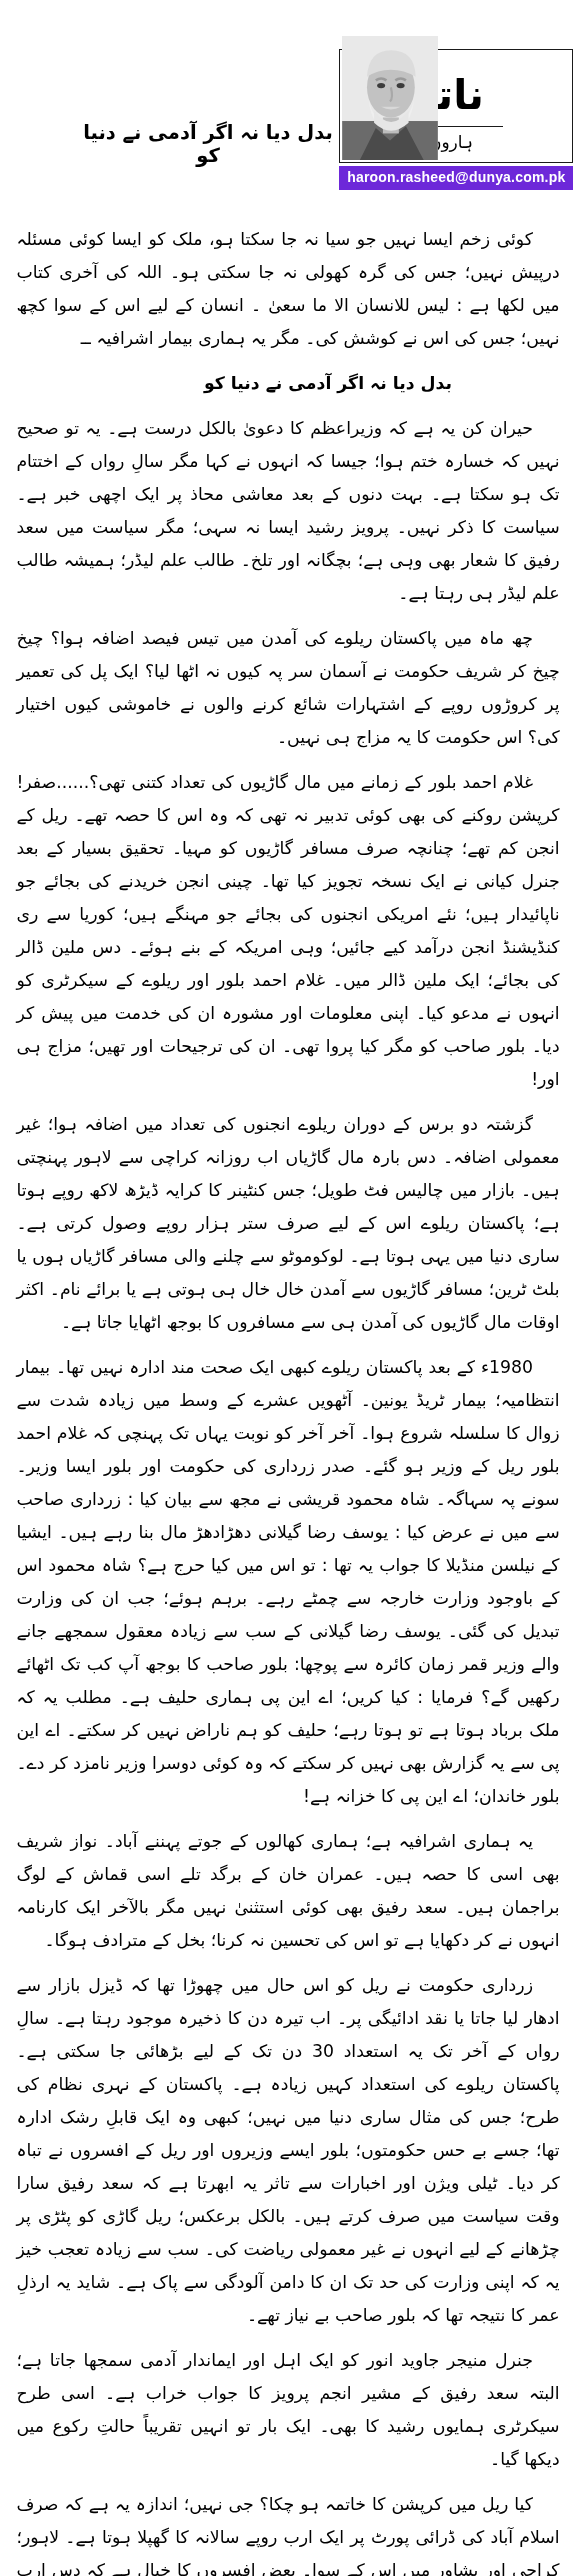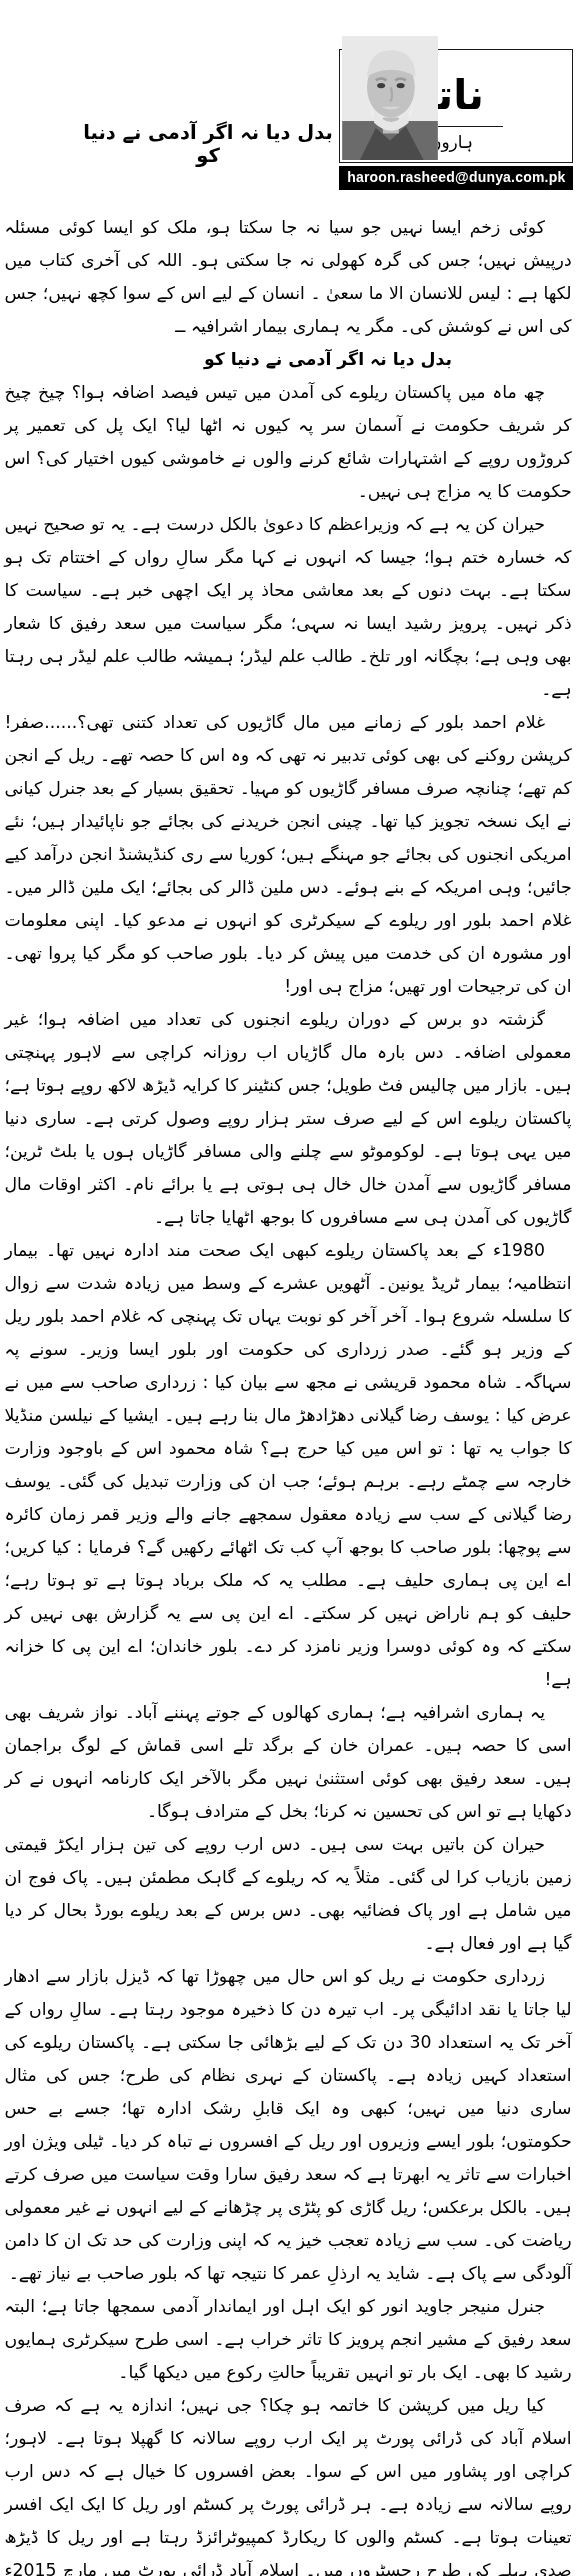--- a/index.html
+++ b/index.html
@@ -33,40 +33,40 @@
     position:absolute;right:69px;left:5.3px;top:82px;
     font-size:17px;text-align:center;font-family:"DejaVu Sans",sans-serif;
   }
   .photo{
     position:absolute;left:1.8px;top:-14px;
     width:96px;height:124px;overflow:hidden;
     background:#ededed;
   }
   .email-bar{
     margin-top:2.7px;
-    background:#000000;color:#ffffff;
+    background:#6d28d9;color:#ffffff;
     font-weight:bold;font-size:14px;
     text-align:center;padding:3.5px 0 4.4px;
     direction:ltr;letter-spacing:0.2px;
     font-family:"Liberation Sans", sans-serif;
   }
   
   .article-title{
     position:absolute;top:121px;right:238px;left:78px;
     font-size:19.5px;font-weight:bold;text-align:center;
     direction:rtl;
   }
   
   .article-body{
     position:absolute;top:211px;right:4.4px;left:4.4px;
     direction:rtl;
     font-size:17.3px;line-height:33px;
     text-align:justify;
   }
-  .para{margin:0;text-indent:26.6px;}
+  .para{margin:12px;text-indent:26.6px;}
   .verse{
     margin:0;text-indent:0;
     text-align:center;
     padding-left:80px;
     font-weight:bold;
   }
 </style>
 </head>
 <body>
 
@@ -97,27 +97,26 @@
       </div>
     </div>
     <div class="email-bar">haroon.rasheed@dunya.com.pk</div>
   </div>
 
   <div class="article-title">بدل دیا نہ اگر آدمی نے دنیا کو</div>
 
   <div class="article-body">
     <p class="para">کوئی زخم ایسا نہیں جو سیا نہ جا سکتا ہو، ملک کو ایسا کوئی مسئلہ درپیش نہیں؛ جس کی گرہ کھولی نہ جا سکتی ہو۔ اللہ کی آخری کتاب میں لکھا ہے : لیس للانسان الا ما سعیٰ ۔ انسان کے لیے اس کے سوا کچھ نہیں؛ جس کی اس نے کوشش کی۔ مگر یہ ہماری بیمار اشرافیہ ــ</p>
     <p class="verse">بدل دیا نہ اگر آدمی نے دنیا کو</p>
+    <p class="para">حیران کن یہ ہے کہ وزیراعظم کا دعویٰ بالکل درست ہے۔ یہ تو صحیح نہیں کہ خسارہ ختم ہوا؛ جیسا کہ انہوں نے کہا مگر سالِ رواں کے اختتام تک ہو سکتا ہے۔ بہت دنوں کے بعد معاشی محاذ پر ایک اچھی خبر ہے۔ سیاست کا ذکر نہیں۔ پرویز رشید ایسا نہ سہی؛ مگر سیاست میں سعد رفیق کا شعار بھی وہی ہے؛ بچگانہ اور تلخ۔ طالب علم لیڈر؛ ہمیشہ طالب علم لیڈر ہی رہتا ہے۔</p>
     <p class="para">چھ ماہ میں پاکستان ریلوے کی آمدن میں تیس فیصد اضافہ ہوا؟ چیخ چیخ کر شریف حکومت نے آسمان سر پہ کیوں نہ اٹھا لیا؟ ایک پل کی تعمیر پر کروڑوں روپے کے اشتہارات شائع کرنے والوں نے خاموشی کیوں اختیار کی؟ اس حکومت کا یہ مزاج ہی نہیں۔</p>
-    <p class="para">حیران کن یہ ہے کہ وزیراعظم کا دعویٰ بالکل درست ہے۔ یہ تو صحیح نہیں کہ خسارہ ختم ہوا؛ جیسا کہ انہوں نے کہا مگر سالِ رواں کے اختتام تک ہو سکتا ہے۔ بہت دنوں کے بعد معاشی محاذ پر ایک اچھی خبر ہے۔ سیاست کا ذکر نہیں۔ پرویز رشید ایسا نہ سہی؛ مگر سیاست میں سعد رفیق کا شعار بھی وہی ہے؛ بچگانہ اور تلخ۔ طالب علم لیڈر؛ ہمیشہ طالب علم لیڈر ہی رہتا ہے۔</p>
     <p class="para">غلام احمد بلور کے زمانے میں مال گاڑیوں کی تعداد کتنی تھی؟......صفر! کرپشن روکنے کی بھی کوئی تدبیر نہ تھی کہ وہ اس کا حصہ تھے۔ ریل کے انجن کم تھے؛ چنانچہ صرف مسافر گاڑیوں کو مہیا۔ تحقیق بسیار کے بعد جنرل کیانی نے ایک نسخہ تجویز کیا تھا۔ چینی انجن خریدنے کی بجائے جو ناپائیدار ہیں؛ نئے امریکی انجنوں کی بجائے جو مہنگے ہیں؛ کوریا سے ری کنڈیشنڈ انجن درآمد کیے جائیں؛ وہی امریکہ کے بنے ہوئے۔ دس ملین ڈالر کی بجائے؛ ایک ملین ڈالر میں۔ غلام احمد بلور اور ریلوے کے سیکرٹری کو انہوں نے مدعو کیا۔ اپنی معلومات اور مشورہ ان کی خدمت میں پیش کر دیا۔ بلور صاحب کو مگر کیا پروا تھی۔ ان کی ترجیحات اور تھیں؛ مزاج ہی اور!</p>
     <p class="para">گزشتہ دو برس کے دوران ریلوے انجنوں کی تعداد میں اضافہ ہوا؛ غیر معمولی اضافہ۔ دس بارہ مال گاڑیاں اب روزانہ کراچی سے لاہور پہنچتی ہیں۔ بازار میں چالیس فٹ طویل؛ جس کنٹینر کا کرایہ ڈیڑھ لاکھ روپے ہوتا ہے؛ پاکستان ریلوے اس کے لیے صرف ستر ہزار روپے وصول کرتی ہے۔ ساری دنیا میں یہی ہوتا ہے۔ لوکوموٹو سے چلنے والی مسافر گاڑیاں ہوں یا بلٹ ٹرین؛ مسافر گاڑیوں سے آمدن خال خال ہی ہوتی ہے یا برائے نام۔ اکثر اوقات مال گاڑیوں کی آمدن ہی سے مسافروں کا بوجھ اٹھایا جاتا ہے۔</p>
     <p class="para">1980ء کے بعد پاکستان ریلوے کبھی ایک صحت مند ادارہ نہیں تھا۔ بیمار انتظامیہ؛ بیمار ٹریڈ یونین۔ آٹھویں عشرے کے وسط میں زیادہ شدت سے زوال کا سلسلہ شروع ہوا۔ آخر آخر کو نوبت یہاں تک پہنچی کہ غلام احمد بلور ریل کے وزیر ہو گئے۔ صدر زرداری کی حکومت اور بلور ایسا وزیر۔ سونے پہ سہاگہ۔ شاہ محمود قریشی نے مجھ سے بیان کیا : زرداری صاحب سے میں نے عرض کیا : یوسف رضا گیلانی دھڑادھڑ مال بنا رہے ہیں۔ ایشیا کے نیلسن منڈیلا کا جواب یہ تھا : تو اس میں کیا حرج ہے؟ شاہ محمود اس کے باوجود وزارت خارجہ سے چمٹے رہے۔ برہم ہوئے؛ جب ان کی وزارت تبدیل کی گئی۔ یوسف رضا گیلانی کے سب سے زیادہ معقول سمجھے جانے والے وزیر قمر زمان کائرہ سے پوچھا: بلور صاحب کا بوجھ آپ کب تک اٹھائے رکھیں گے؟ فرمایا : کیا کریں؛ اے این پی ہماری حلیف ہے۔ مطلب یہ کہ ملک برباد ہوتا ہے تو ہوتا رہے؛ حلیف کو ہم ناراض نہیں کر سکتے۔ اے این پی سے یہ گزارش بھی نہیں کر سکتے کہ وہ کوئی دوسرا وزیر نامزد کر دے۔ بلور خاندان؛ اے این پی کا خزانہ ہے!</p>
     <p class="para">یہ ہماری اشرافیہ ہے؛ ہماری کھالوں کے جوتے پہننے آباد۔ نواز شریف بھی اسی کا حصہ ہیں۔ عمران خان کے برگد تلے اسی قماش کے لوگ براجمان ہیں۔ سعد رفیق بھی کوئی استثنیٰ نہیں مگر بالآخر ایک کارنامہ انہوں نے کر دکھایا ہے تو اس کی تحسین نہ کرنا؛ بخل کے مترادف ہوگا۔</p>
-    <p class="para">حیران کن باتیں بہت سی ہیں۔ دس ارب روپے کی تین ہزار ایکڑ قیمتی زمین بازیاب کرا لی گئی۔ مثلاً یہ کہ ریلوے کے گاہک مطمئن ہیں۔ پاک فوج ان میں شامل ہے اور پاک فضائیہ بھی۔ دس برس کے بعد ریلوے بورڈ بحال کر دیا گیا ہے اور فعال ہے۔</p>
     <p class="para">زرداری حکومت نے ریل کو اس حال میں چھوڑا تھا کہ ڈیزل بازار سے ادھار لیا جاتا یا نقد ادائیگی پر۔ اب تیرہ دن کا ذخیرہ موجود رہتا ہے۔ سالِ رواں کے آخر تک یہ استعداد 30 دن تک کے لیے بڑھائی جا سکتی ہے۔ پاکستان ریلوے کی استعداد کہیں زیادہ ہے۔ پاکستان کے نہری نظام کی طرح؛ جس کی مثال ساری دنیا میں نہیں؛ کبھی وہ ایک قابلِ رشک ادارہ تھا؛ جسے بے حس حکومتوں؛ بلور ایسے وزیروں اور ریل کے افسروں نے تباہ کر دیا۔ ٹیلی ویژن اور اخبارات سے تاثر یہ ابھرتا ہے کہ سعد رفیق سارا وقت سیاست میں صرف کرتے ہیں۔ بالکل برعکس؛ ریل گاڑی کو پٹڑی پر چڑھانے کے لیے انہوں نے غیر معمولی ریاضت کی۔ سب سے زیادہ تعجب خیز یہ کہ اپنی وزارت کی حد تک ان کا دامن آلودگی سے پاک ہے۔ شاید یہ ارذلِ عمر کا نتیجہ تھا کہ بلور صاحب بے نیاز تھے۔</p>
-    <p class="para">جنرل منیجر جاوید انور کو ایک اہل اور ایماندار آدمی سمجھا جاتا ہے؛ البتہ سعد رفیق کے مشیر انجم پرویز کا تاثر خراب ہے۔ اسی طرح سیکرٹری ہمایوں رشید کا بھی۔ ایک بار تو انہیں تقریباً حالتِ رکوع میں دیکھا گیا۔</p>
+    <p class="para">جنرل منیجر جاوید انور کو ایک اہل اور ایماندار آدمی سمجھا جاتا ہے؛ البتہ سعد رفیق کے مشیر انجم پرویز کا جواب خراب ہے۔ اسی طرح سیکرٹری ہمایوں رشید کا بھی۔ ایک بار تو انہیں تقریباً حالتِ رکوع میں دیکھا گیا۔</p>
     <p class="para">کیا ریل میں کرپشن کا خاتمہ ہو چکا؟ جی نہیں؛ اندازہ یہ ہے کہ صرف اسلام آباد کی ڈرائی پورٹ پر ایک ارب روپے سالانہ کا گھپلا ہوتا ہے۔ لاہور؛ کراچی اور پشاور میں اس کے سوا۔ بعض افسروں کا خیال ہے کہ دس ارب روپے سالانہ سے زیادہ ہے۔ ہر ڈرائی پورٹ پر کسٹم اور ریل کا ایک ایک افسر تعینات ہوتا ہے۔ کسٹم والوں کا ریکارڈ کمپیوٹرائزڈ رہتا ہے اور ریل کا ڈیڑھ صدی پہلے کی طرح رجسٹروں میں۔ اسلام آباد ڈرائی پورٹ میں مارچ 2015ء کا ریکارڈ دیکھا گیا تو معلوم ہوا کہ پاکستان کسٹم کے مطابق 413 کنٹینز اسلام آباد پہنچے۔ ریل کے مطابق 162۔ ٹھیکیدار افسرانِ کرام کا منظورِ نظر ہے۔ کہا جاتا ہے کہ تبدیل نہیں کیا جا سکتا۔</p>
 
   </div>
 
 </div>
 
 
 </body></html>

